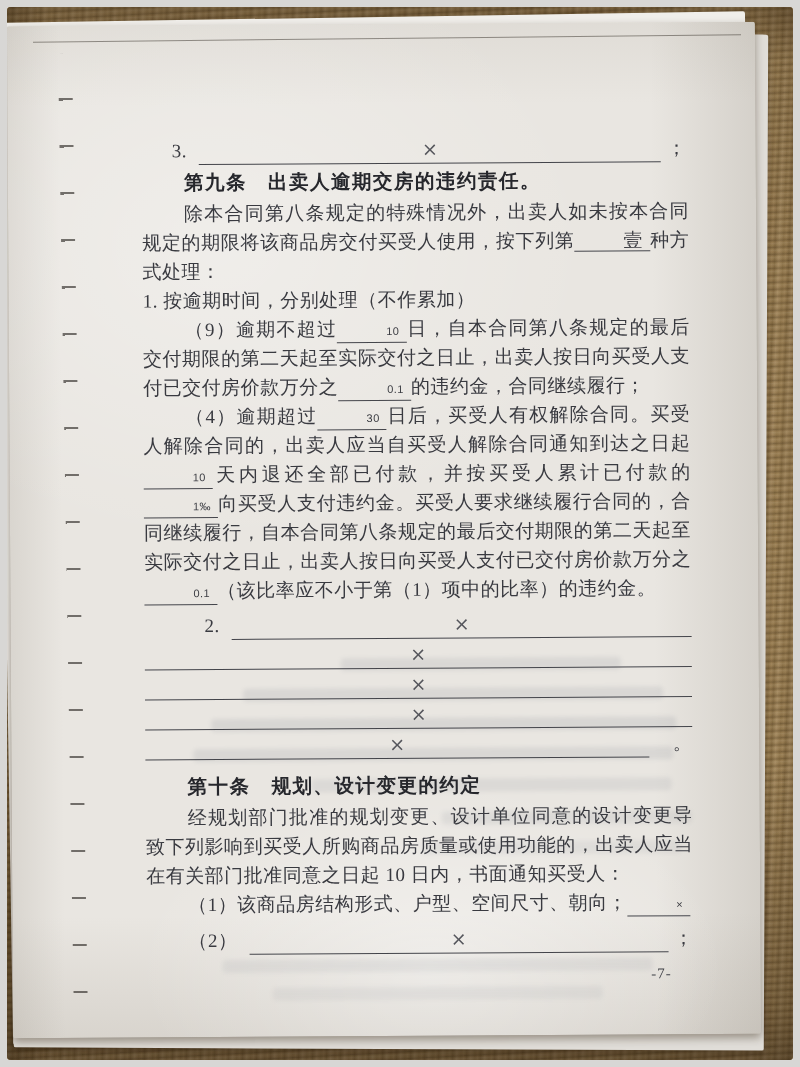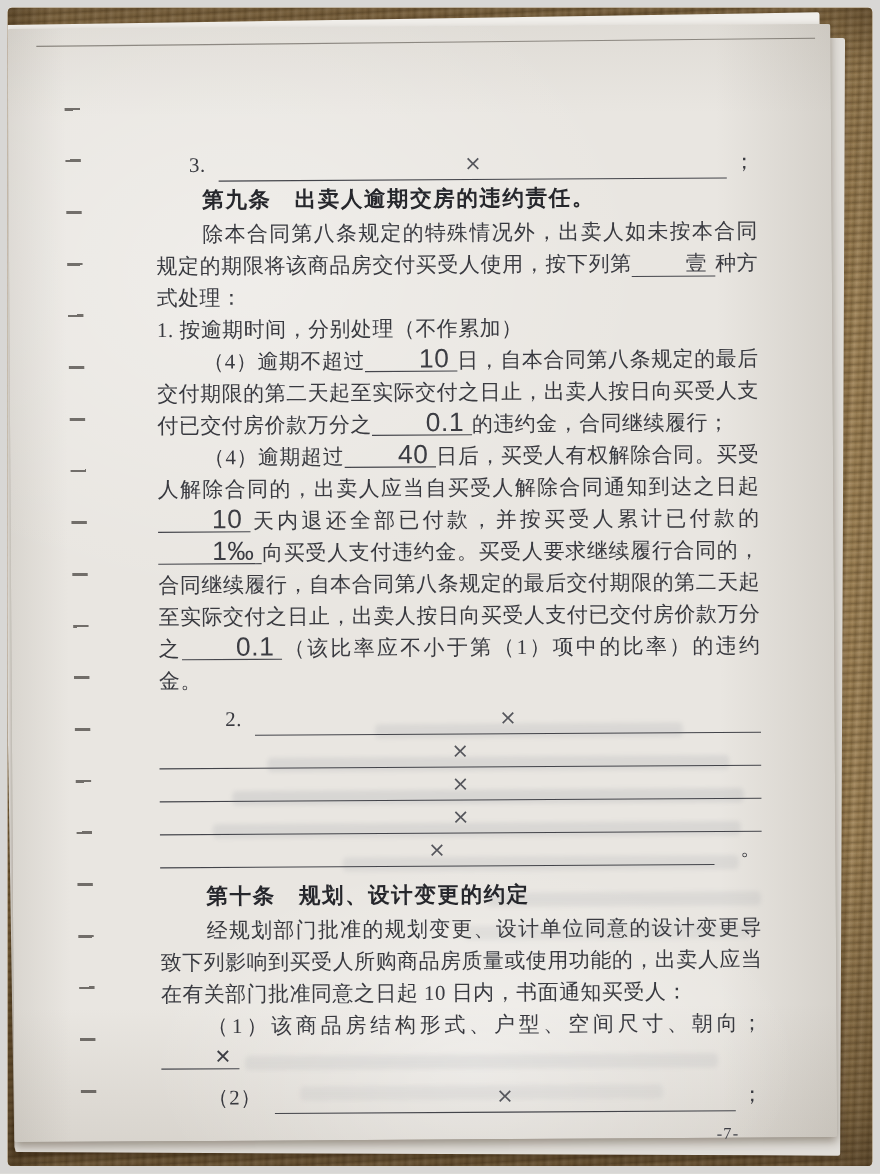--- a/index.html
+++ b/index.html
@@ -92,21 +92,21 @@
   h2{
     font-size:19.5px;font-weight:bold;color:#26272c;
     margin:3px 0 2px 42px;letter-spacing:1.5px;line-height:29px;
   }
   .opt{margin-left:42px;margin-top:2px;}
   .blank{
     display:inline-block;min-width:50px;padding:0 7px;
     border-bottom:1.6px solid #45464c;
     text-align:center;line-height:21px;
     font-family:"Liberation Sans","DejaVu Sans",sans-serif;
-    font-size:24px;color:#3c3d43;
+    font-size:11px;color:#3c3d43;
   }
   .blank.cjk{font-family:"Liberation Serif","DejaVu Serif",serif;font-size:19px;}
   .row{display:flex;align-items:flex-end;height:30px;}
   .row .num{flex:none;padding-right:12px;}
   .fill-line{
     flex:1;border-bottom:1.6px solid #43444a;
     text-align:center;height:28px;
   }
   .xmark{
     font-family:"DejaVu Sans","Liberation Sans",sans-serif;
@@ -156,23 +156,23 @@
         <span class="fill-line"><span class="xmark">×</span></span>
         <span class="term">；</span>
       </div>
 
       <h2>第九条　出卖人逾期交房的违约责任。</h2>
 
       <p class="indent"><span>除本合同第八条规定的特殊情况外，出卖人如未按本合同规定的期限将该商品房交付买受人使用，按下列第</span><span class="blank cjk">壹</span><span>种方式处理：</span></p>
 
       <p class="opt">1. 按逾期时间，分别处理（不作累加）</p>
 
-      <p class="indent"><span>（4）逾期不超过</span><span class="blank">10</span><span>日，自本合同第八条规定的最后交付期限的第二天起至实际交付之日止，出卖人按日向买受人支付已交付房价款万分之</span><span class="blank">0.1</span><span>的违约金，合同继续履行；</span></p>
-
-      <p class="indent"><span>（4）逾期超过</span><span class="blank">40</span><span>日后，买受人有权解除合同。买受人解除合同的，出卖人应当自买受人解除合同通知到达之日起</span><span class="blank">10</span><span>天内退还全部已付款，并按买受人累计已付款的</span><span class="blank">1‰</span><span>向买受人支付违约金。买受人要求继续履行合同的，合同继续履行，自本合同第八条规定的最后交付期限的第二天起至实际交付之日止，出卖人按日向买受人支付已交付房价款万分之</span><span class="blank">0.1</span><span>（该比率应不小于第（1）项中的比率）的违约金。</span></p>
+      <p class="indent"><span>（9）逾期不超过</span><span class="blank">10</span><span>日，自本合同第八条规定的最后交付期限的第二天起至实际交付之日止，出卖人按日向买受人支付已交付房价款万分之</span><span class="blank">0.1</span><span>的违约金，合同继续履行；</span></p>
+
+      <p class="indent"><span>（4）逾期超过</span><span class="blank">30</span><span>日后，买受人有权解除合同。买受人解除合同的，出卖人应当自买受人解除合同通知到达之日起</span><span class="blank">10</span><span>天内退还全部已付款，并按买受人累计已付款的</span><span class="blank">1‰</span><span>向买受人支付违约金。买受人要求继续履行合同的，合同继续履行，自本合同第八条规定的最后交付期限的第二天起至实际交付之日止，出卖人按日向买受人支付已交付房价款万分之</span><span class="blank">0.1</span><span>（该比率应不小于第（1）项中的比率）的违约金。</span></p>
 
       <div class="row item2">
         <span class="num">2.</span>
         <span class="fill-line"><span class="xmark">×</span></span>
       </div>
       <div class="row ruled">
         <span class="fill-line"><span class="xmark">×</span></span>
       </div>
       <div class="row ruled">
         <span class="fill-line"><span class="xmark">×</span></span>

